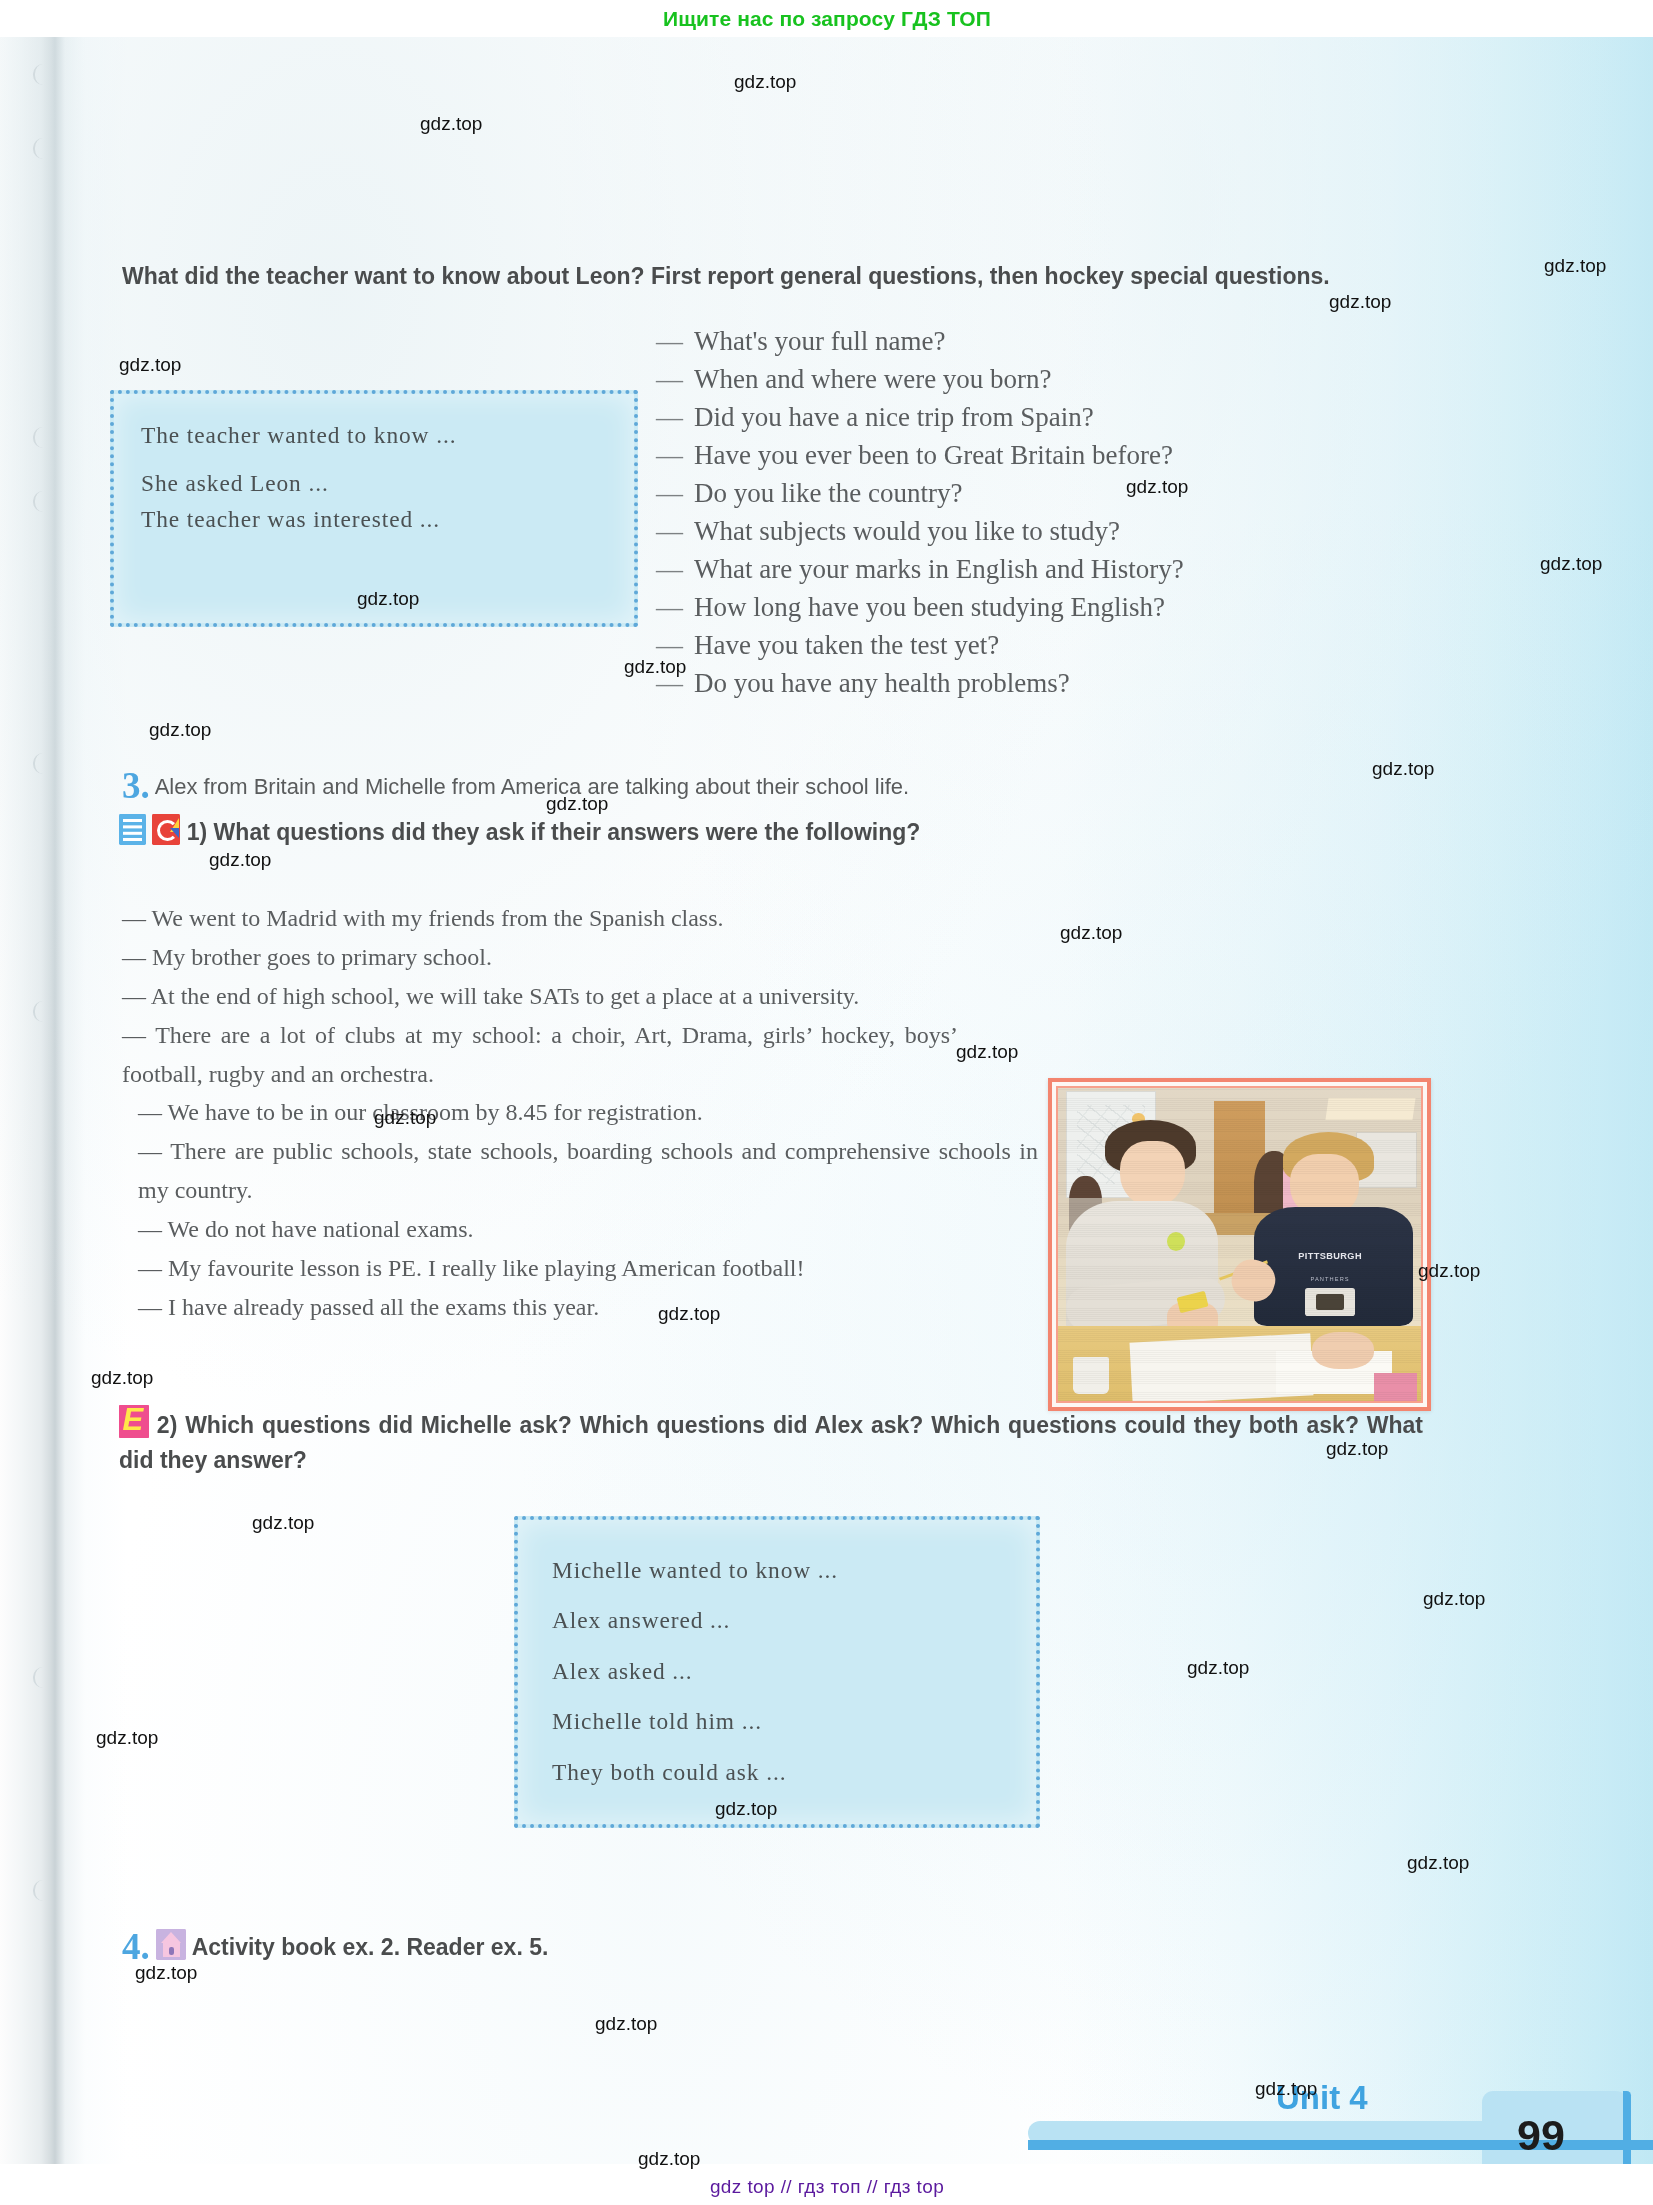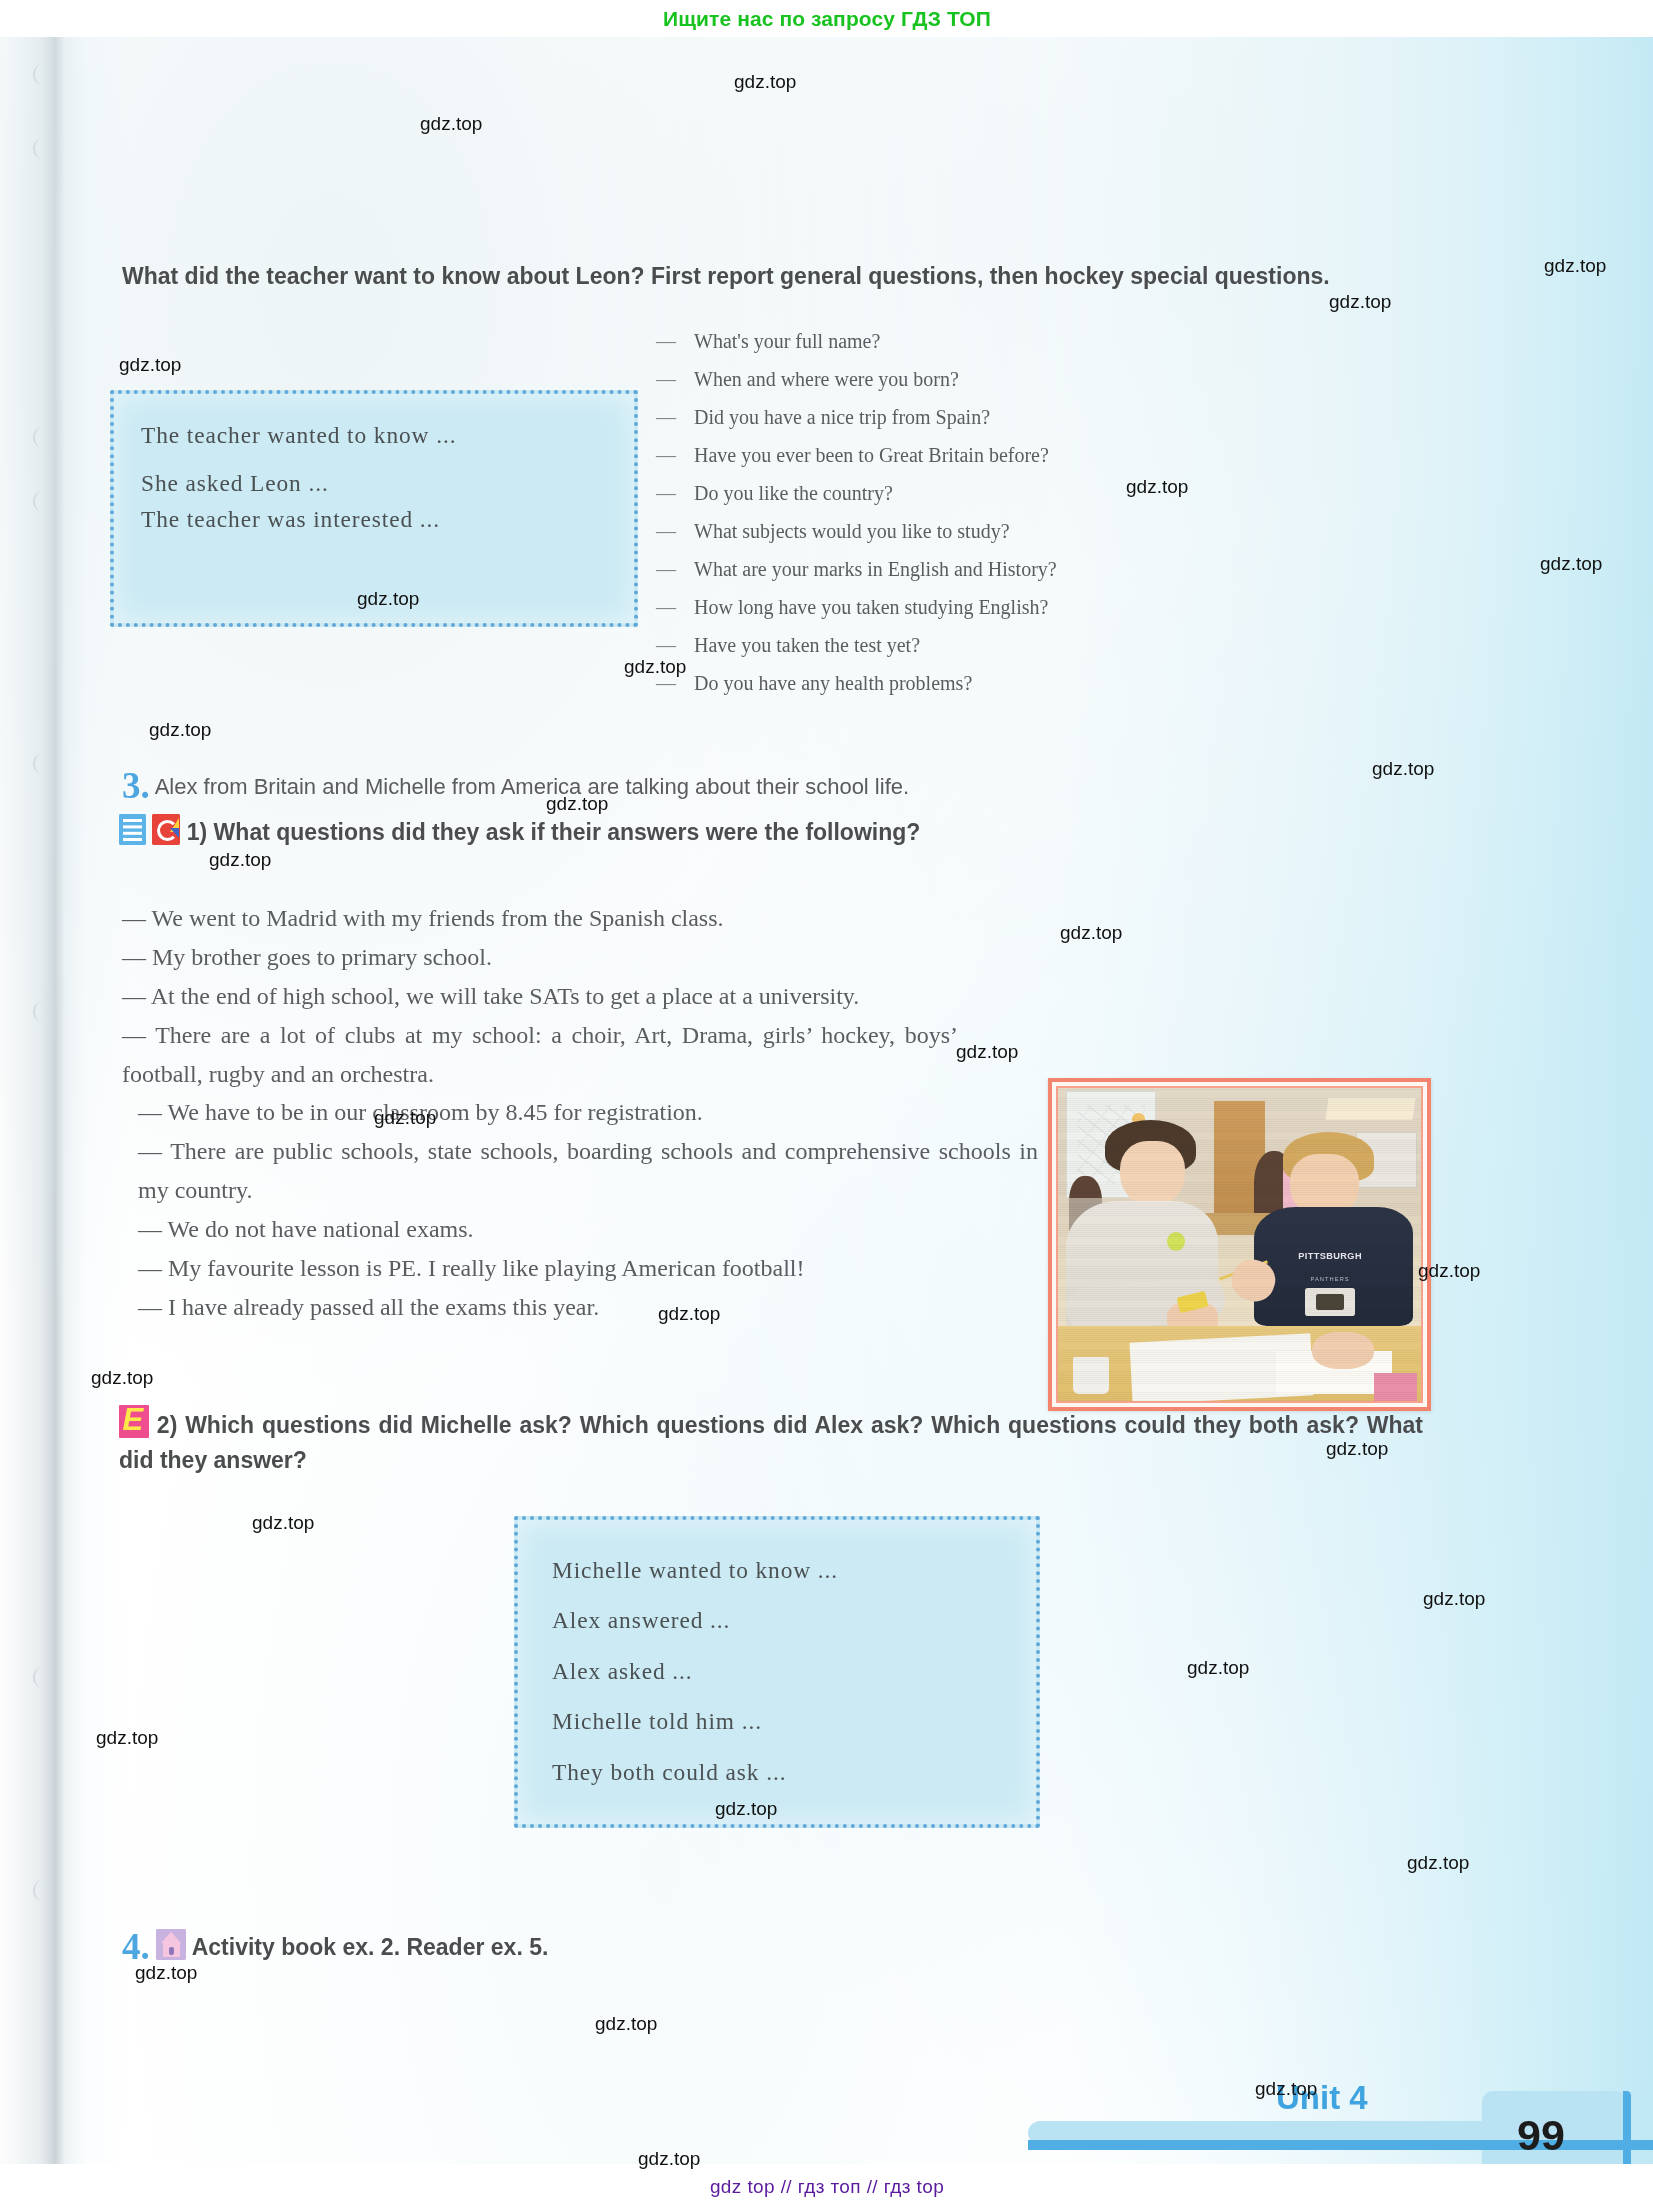--- a/index.html
+++ b/index.html
@@ -201,21 +201,21 @@
     font-size: 23.4px;
     letter-spacing: 0.9px;
     white-space: nowrap;
   }
 
   
   .dash-list { position: absolute; }
   .dash-list .row {
     color: #5a5d5f;
     font-family: "Liberation Serif", "DejaVu Serif", serif;
-    font-size: 20px;
+    font-size: 27px;
     line-height: 38px;
     white-space: nowrap;
   }
   .dash-list .row .dash { display: inline-block; width: 38px; color: #7d8183; }
 
   .ans-list { position: absolute; }
   .ans-list p {
     margin: 0;
     color: #5a5d5f;
     font-family: "Liberation Serif", "DejaVu Serif", serif;
@@ -400,21 +400,21 @@
   </div>
 
   <div class="dash-list" style="left:656px; top:285px;">
     <div class="row"><span class="dash">—</span><span>What's your full name?</span></div>
     <div class="row"><span class="dash">—</span><span>When and where were you born?</span></div>
     <div class="row"><span class="dash">—</span><span>Did you have a nice trip from Spain?</span></div>
     <div class="row"><span class="dash">—</span><span>Have you ever been to Great Britain before?</span></div>
     <div class="row"><span class="dash">—</span><span>Do you like the country?</span></div>
     <div class="row"><span class="dash">—</span><span>What subjects would you like to study?</span></div>
     <div class="row"><span class="dash">—</span><span>What are your marks in English and History?</span></div>
-    <div class="row"><span class="dash">—</span><span>How long have you taken studying English?</span></div>
+    <div class="row"><span class="dash">—</span><span>How long have you been studying English?</span></div>
     <div class="row"><span class="dash">—</span><span>Have you taken the test yet?</span></div>
     <div class="row"><span class="dash">—</span><span>Do you have any health problems?</span></div>
   </div>
 
   <div style="position:absolute; left:122px; top:730px; width:1297px;">
     <div class="intro-line">
       <span class="ex-num">3.</span>
       <span>Alex from Britain and Michelle from America are talking about their school life.</span>
     </div>
   </div>

